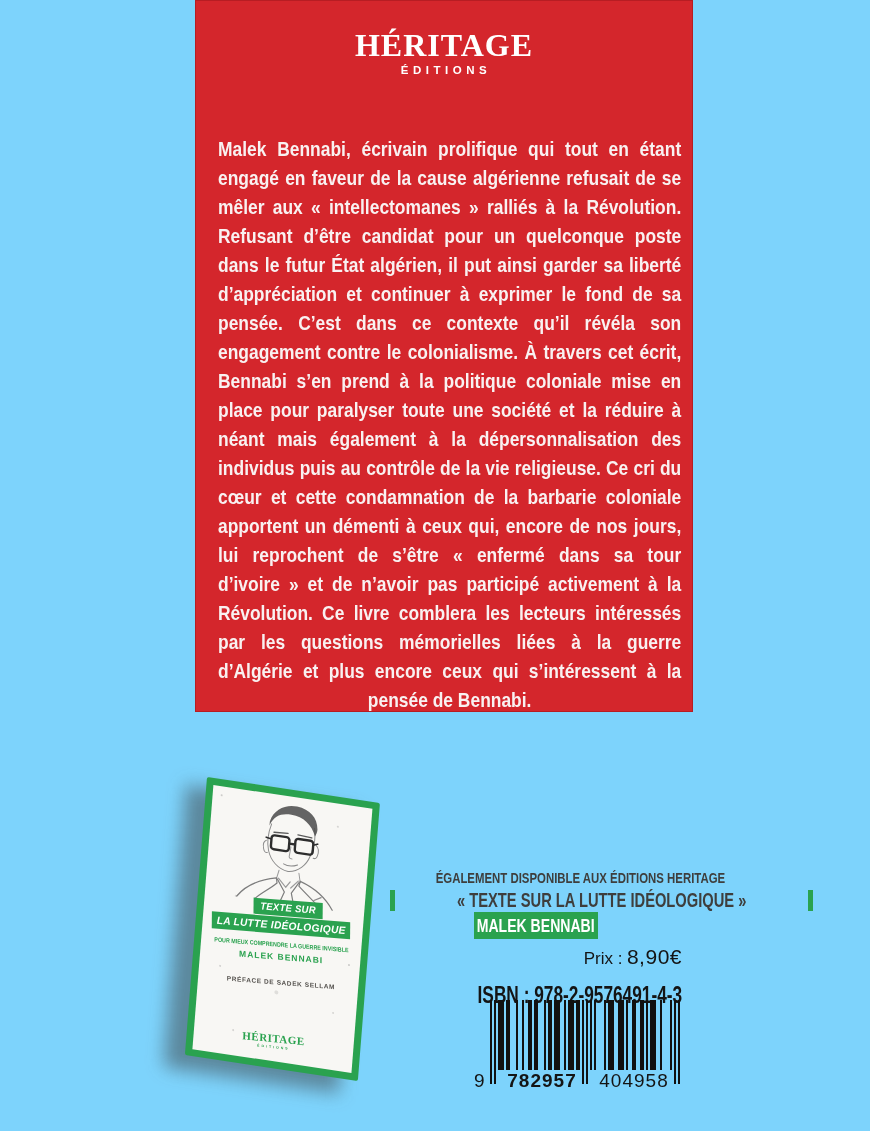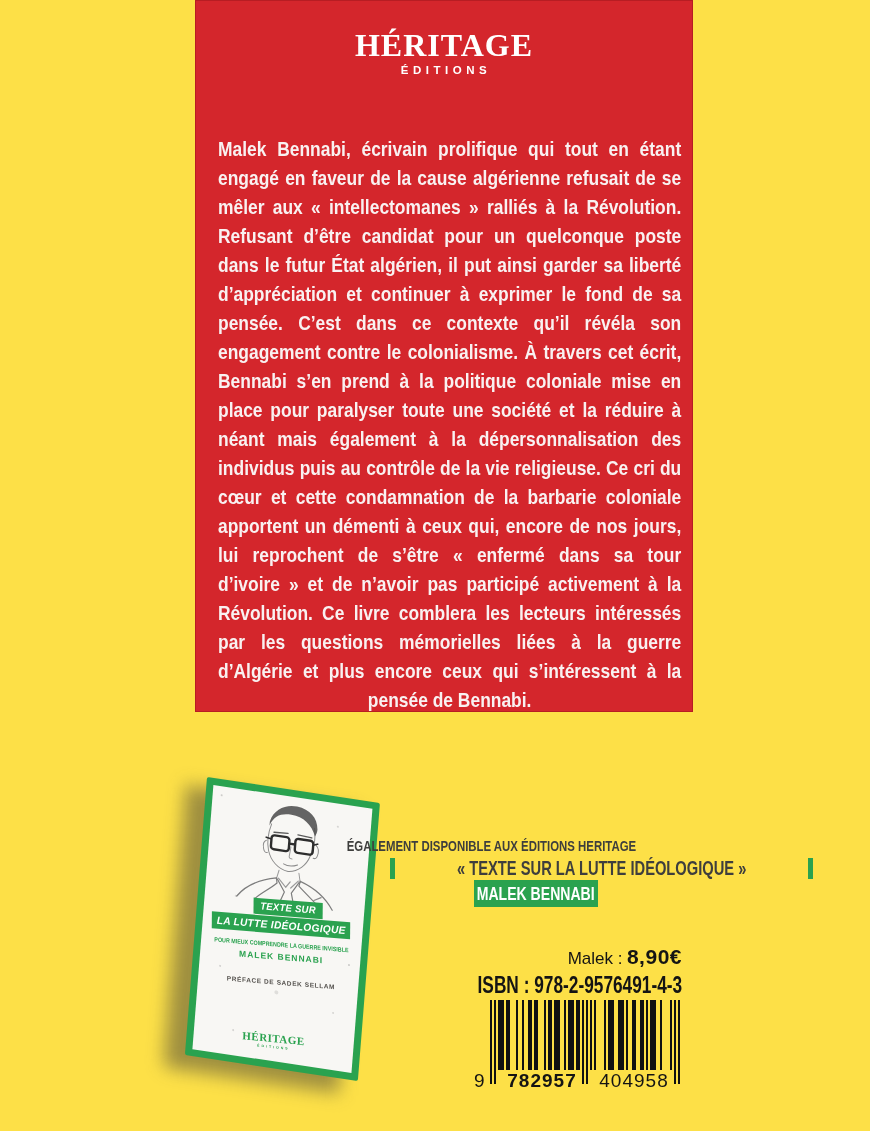--- a/index.html
+++ b/index.html
@@ -1,16 +1,16 @@
 <!DOCTYPE html>
 <html><head>
 <meta charset="utf-8">
 <style>
   html,body{margin:0;padding:0;background:#ffffff;}
-  .page{position:relative;width:870px;height:1131px;background:#fde047;overflow:hidden;
+  .page{position:relative;width:870px;height:1131px;background:#7dd3fc;overflow:hidden;
         font-family:"Liberation Sans",sans-serif;}
 
   
   .red-block{position:absolute;left:195px;top:0;width:498px;height:712px;background:#d4262c;
              box-shadow:inset 0 0 0 1px rgba(130,15,20,.35);}
   .logo{position:absolute;top:30px;left:0;width:100%;text-align:center;color:#ffffff;}
   .logo-name{font-family:"Liberation Serif",serif;font-weight:bold;font-size:32px;letter-spacing:1px;line-height:30px;}
   .logo-sub{font-size:11.5px;font-weight:bold;letter-spacing:4.5px;margin-top:4px;padding-left:4px;}
   .blurb{position:absolute;left:23px;top:134px;width:545px;transform:scaleX(.85);transform-origin:0 0;
          color:#f9f1f1;font-size:20.5px;line-height:29px;font-weight:bold;
@@ -40,36 +40,36 @@
   .cover-sub span{display:inline-block;color:#2aa24f;font-weight:bold;font-size:6.3px;white-space:nowrap;
                   transform:scaleX(.85);}
   .cover-author{margin-top:3px;color:#2aa24f;font-weight:bold;font-size:8.5px;letter-spacing:1px;}
   .cover-preface{margin-top:17px;color:#55524e;font-weight:bold;font-size:6.5px;letter-spacing:.6px;}
   .cover-logo{position:absolute;left:0;bottom:12px;width:160px;text-align:center;transform:rotate(-3deg);color:#2aa24f;}
   .cover-logo-name{font-family:"Liberation Serif",serif;font-weight:bold;font-size:11px;letter-spacing:.5px;line-height:11px;}
   .cover-logo-sub{font-size:3.5px;font-weight:bold;letter-spacing:2px;margin-top:1px;}
 
   
   .promo{position:absolute;left:390px;top:837px;width:292px;color:#3e3e3d;}
-  .promo-line1{display:flex;justify-content:flex-end;height:16px;}
+  .promo-line1{display:flex;justify-content:flex-start;height:16px;margin-top:32px;}
   .promo-line1 span{font-size:15px;font-weight:bold;white-space:nowrap;transform:scaleX(.76);}
   .promo-line2{margin-top:4px;display:flex;align-items:center;height:22px;}
   .vbar{width:5px;height:21px;background:#2aa24f;flex:0 0 auto;}
   .l2wrap{flex:1;display:flex;justify-content:center;overflow:visible;}
   .l2wrap span{font-size:21px;font-weight:bold;white-space:nowrap;transform:scaleX(.70);}
   .author-badge{margin:1px auto 0;width:124px;height:27px;background:#2aa24f;display:flex;
                 align-items:center;justify-content:center;}
   .author-badge span{color:#fff;font-size:19px;font-weight:bold;white-space:nowrap;transform:scaleX(.74);}
 
   
   .sale{position:absolute;right:188px;top:946px;text-align:right;color:#141414;}
   .price-line{line-height:22px;}
   .price-label{font-size:17px;}
-  .price-value{font-size:21px;font-weight:bold;letter-spacing:.5px;}
-  .isbn-line{margin-top:2px;line-height:26px;white-space:nowrap;}
+  .price-value{font-size:21px;font-weight:normal;letter-spacing:.5px;}
+  .isbn-line{margin-top:12px;line-height:26px;white-space:nowrap;}
   .isbn{display:inline-block;font-size:24px;font-weight:bold;transform:scaleX(.72);transform-origin:100% 50%;}
   .barcode{position:absolute;left:477px;top:1000px;width:206px;height:98px;}
   .bc-digit{position:absolute;top:70px;font-size:19px;color:#141414;line-height:22px;}
   .bc-first{left:-3px;}
   .bc-left{left:30px;width:70px;text-align:center;letter-spacing:1px;font-weight:bold;}
   .bc-right{left:122px;width:70px;text-align:center;letter-spacing:1px;}
 </style>
 </head>
 <body>
 
@@ -139,21 +139,21 @@
         </div>
       <div class="vbar"></div>
     </div>
     <div class="author-badge">
       <span>MALEK BENNABI</span>
     </div>
   </div>
 
   <div class="sale">
     <div class="price-line">
-      <span class="price-label">Malek :</span>
+      <span class="price-label">Prix :</span>
       <span class="price-value">8,90€</span>
     </div>
     <div class="isbn-line">
       <span class="isbn"><span>ISBN :</span>&nbsp;<span>978-2-9576491-4-3</span></span>
     </div>
   </div>
 
   <div class="barcode">
     <svg id="ean13" width="206" height="86" viewBox="0 0 206 86">
         <rect x="13" y="0" width="2" height="84" fill="#111"></rect>

